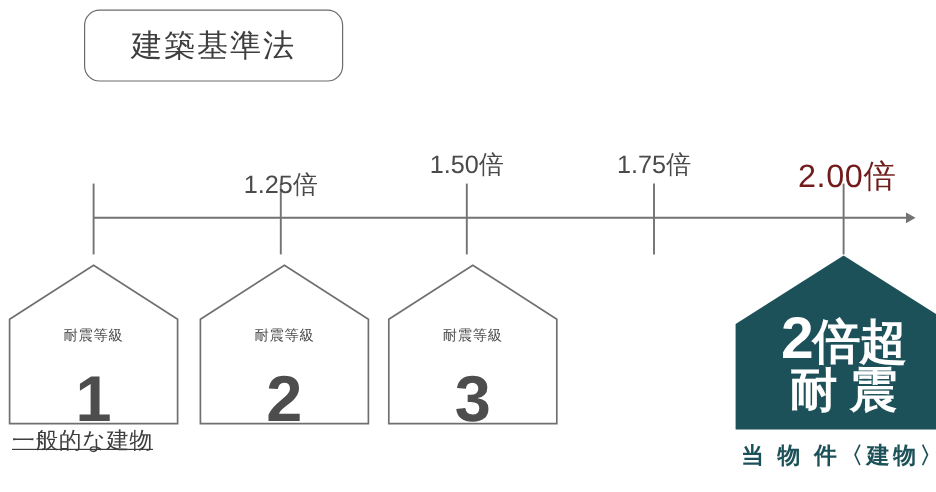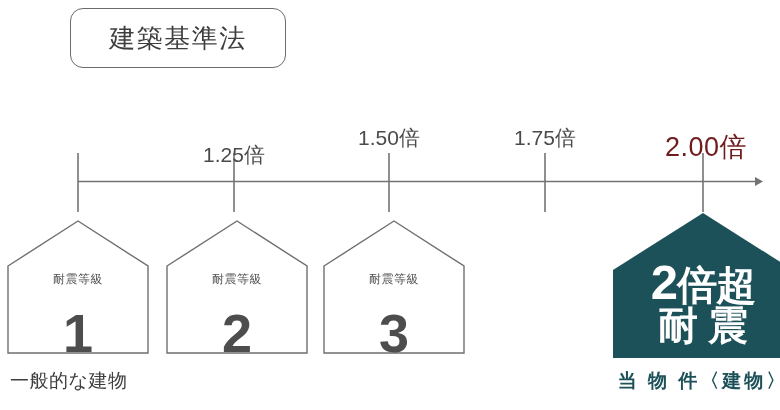--- a/index.html
+++ b/index.html
@@ -183,17 +183,17 @@
     <div class="house-text house-num" style="top:85px;">3</div>
   </div>
 
   <div class="house" style="left:613px; top:213px; width:180px; height:145px;">
     <div class="house-text house-hl-line1" style="top:45px;">
       <span class="big">2</span><span>倍超</span>
     </div>
     <div class="house-text house-hl-line2" style="top:92px;">耐震</div>
   </div>
 
-  <div class="caption caption-plain" style="left:10px; top:371px;">一般的な建物</div>
+  <div class="caption caption-plain" style="left:10px; top:358px;text-decoration:underline;">一般的な建物</div>
 
   <div class="caption caption-accent" style="left:703px; top:371px;">当 物 件〈建物〉</div>
 
 </div>
 
 </body></html>

